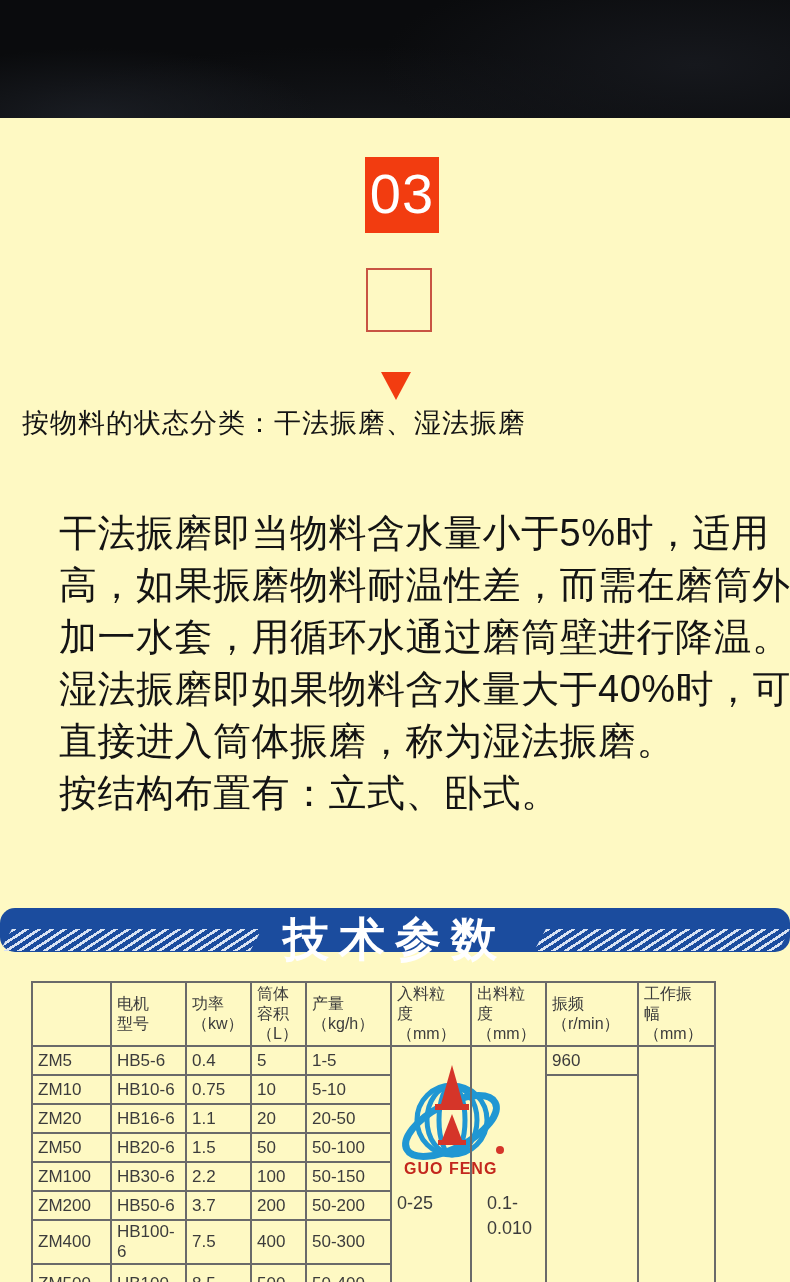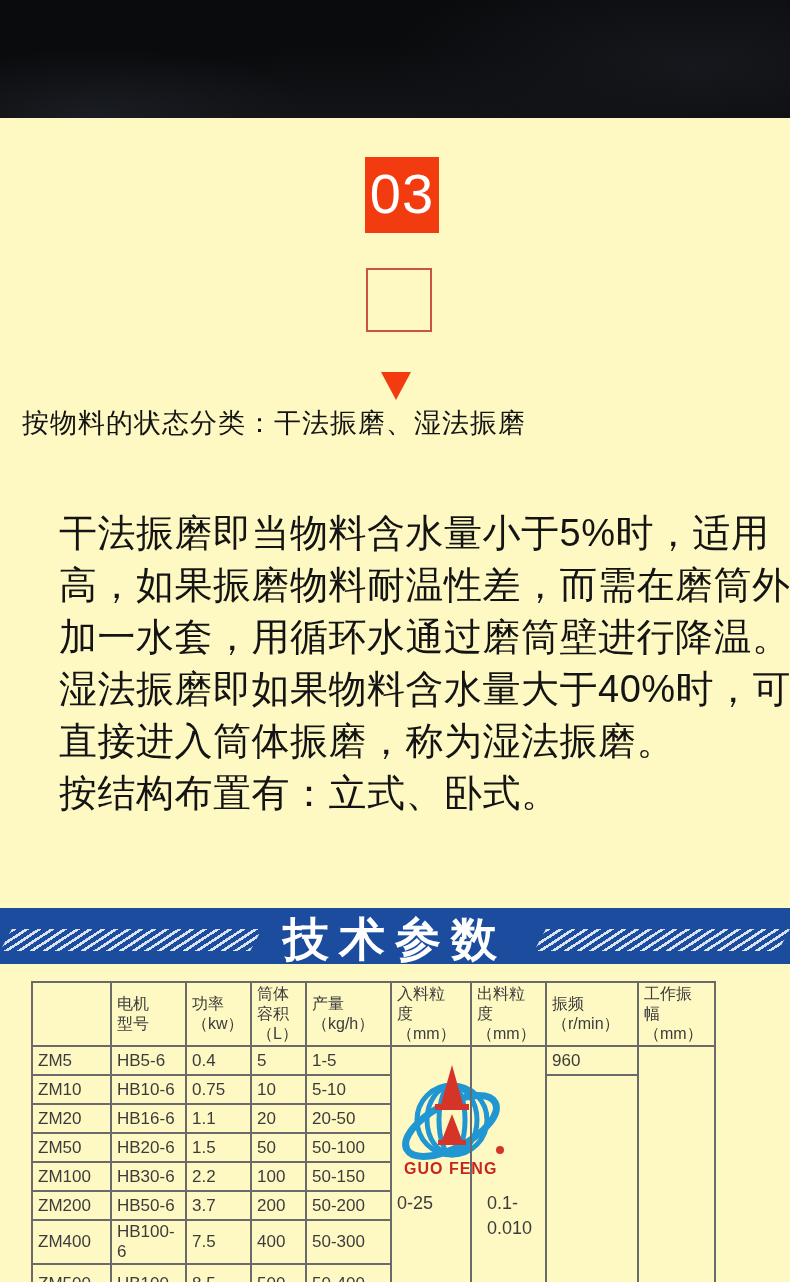--- a/index.html
+++ b/index.html
@@ -31,21 +31,21 @@
     border-top:28px solid #f23c10;}
 
   
   .classification{position:absolute;left:22px;top:401px;color:#141414;
     font-size:27px;line-height:44px;letter-spacing:1px;white-space:nowrap;}
   .description{position:absolute;left:20px;top:507px;color:#141414;
     font-size:38px;line-height:52px;letter-spacing:0.5px;margin-left:39px;}
   .description .line{white-space:nowrap;}
 
   
-  .banner{position:absolute;left:0;top:908px;width:790px;height:56px;background:#1b4c9e;}
+  .banner{position:absolute;left:0;top:908px;width:790px;height:44px;background:#1b4c9e;border-radius:15px;}
   .banner-title{position:absolute;left:0;top:0;width:100%;height:64px;
     text-align:center;color:#ffffff;font-size:46px;line-height:62px;font-weight:700;
     letter-spacing:10px;}
   .stripe-band{position:absolute;top:21px;height:22px;transform:skewX(-28deg);
     background:repeating-linear-gradient(135deg,#d9e3f3 0 3.5px,rgba(0,0,0,0) 3.5px 9px);}
   .stripe-left{left:6px;width:250px;}
   .stripe-right{left:540px;width:244px;}
 
   
   .table-zone{position:absolute;left:31px;top:981px;z-index:1;}

